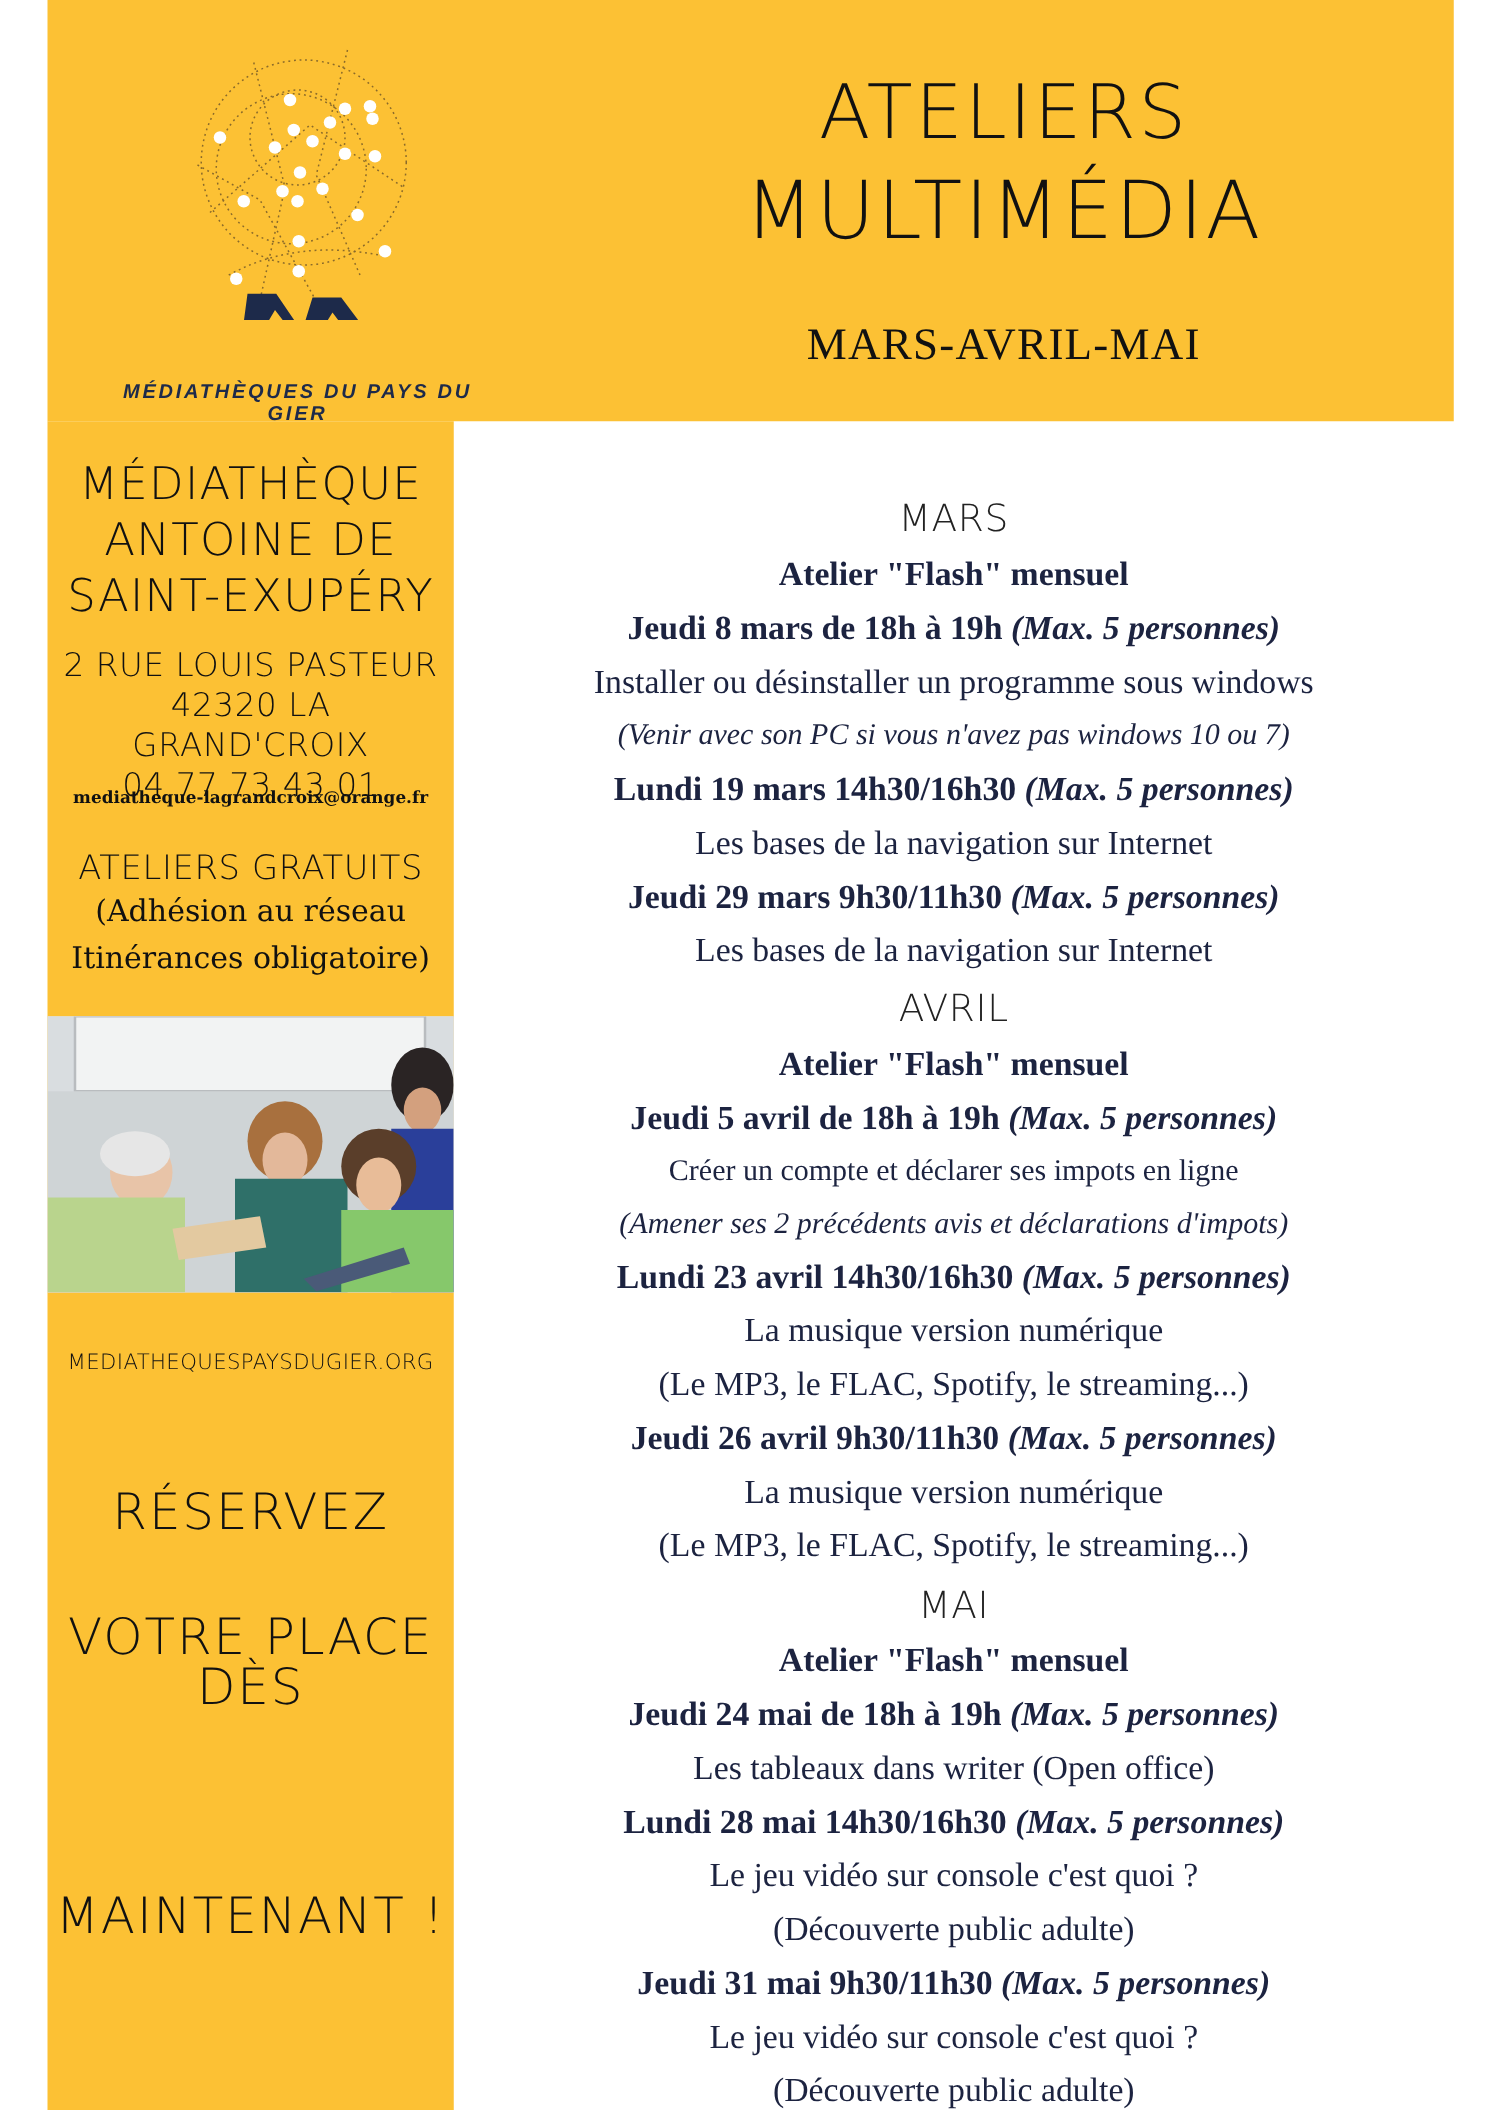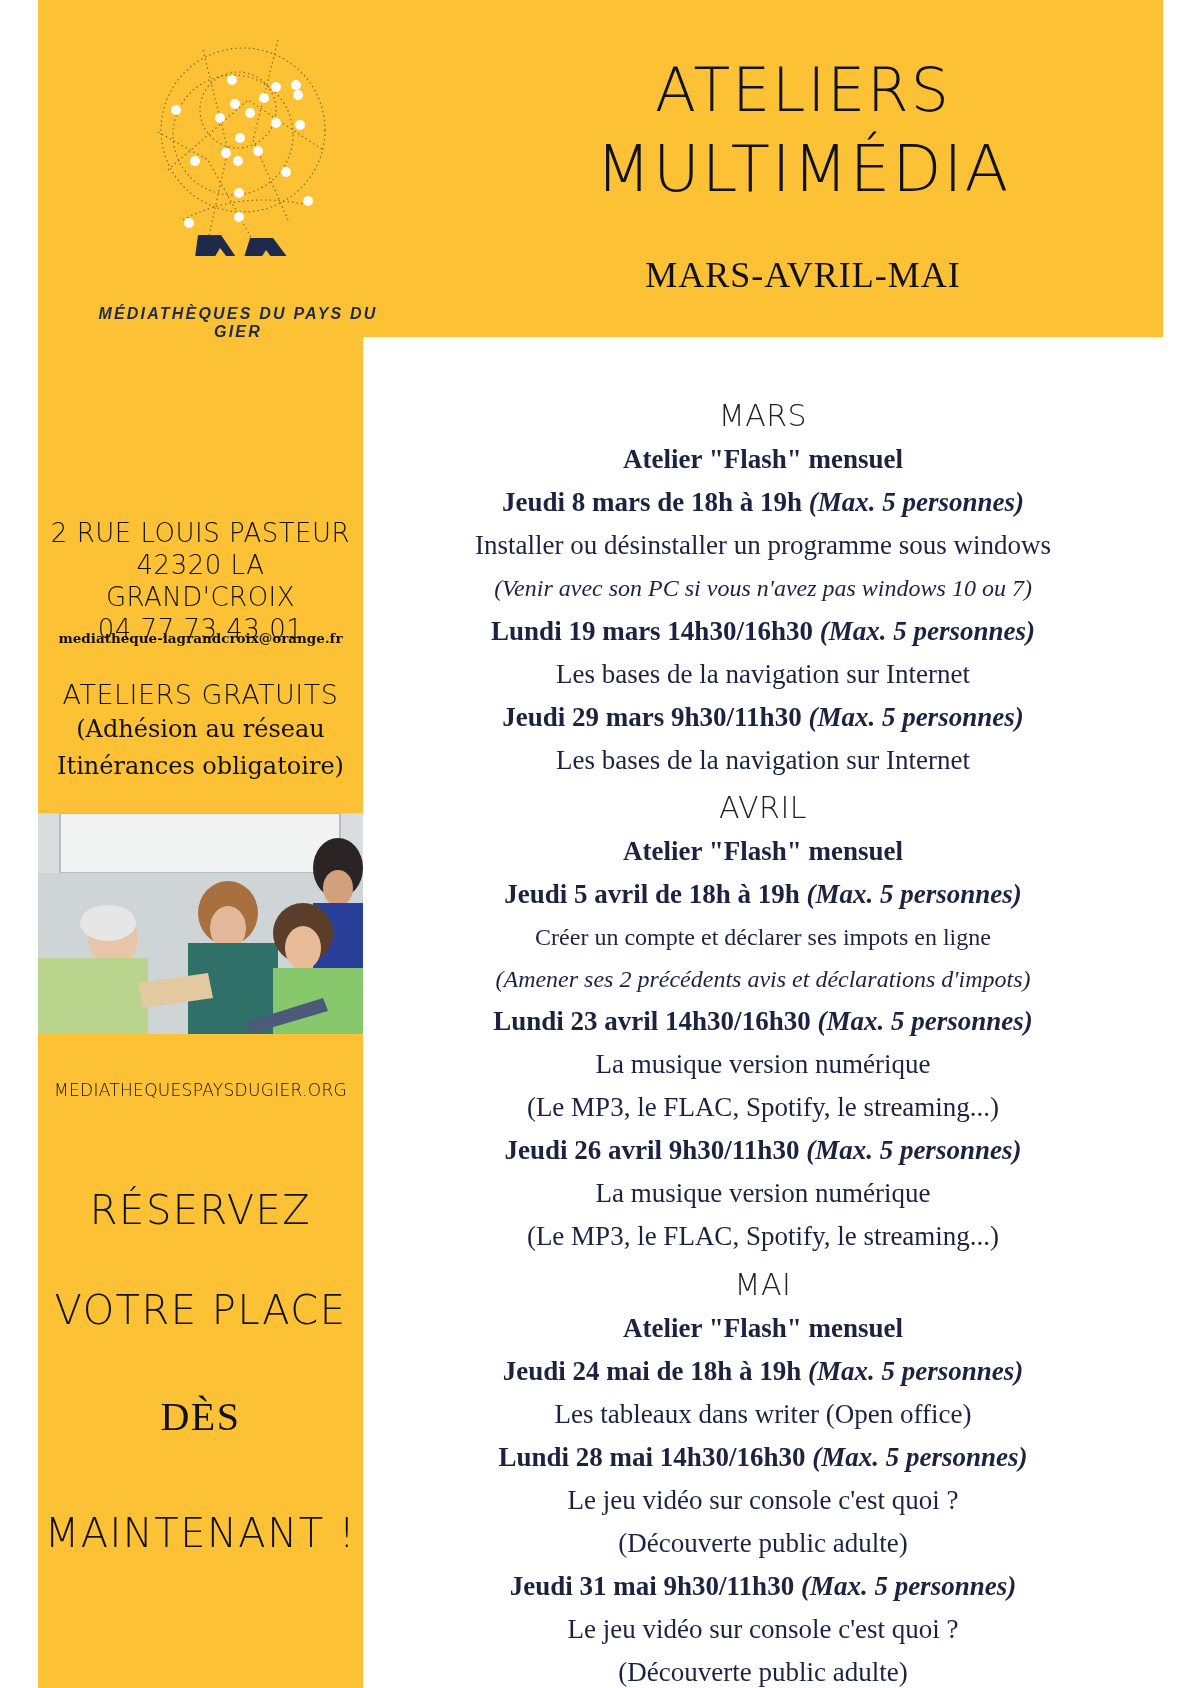--- a/index.html
+++ b/index.html
@@ -45,21 +45,21 @@
   #free { top: 340px; font-size: 27px; line-height: 36px; letter-spacing: 0.5px; }
   #membership { top: 374px; font-size: 24px; line-height: 37px; }
   #photo {
     position: absolute; left: 0; top: 476px; width: 325px; height: 221px; overflow: hidden;
     background: #dfe3e6;
   }
   #website { top: 743px; font-size: 17px; letter-spacing: 0.3px; }
   .cta { font-size: 40px; letter-spacing: 1.5px; }
   #cta-1 { top: 850px; }
   #cta-2 { top: 950px; }
-  #cta-3 { top: 1056px; font-family: Liberation Serif, serif; }
+  #cta-3 { top: 990px; }
   #cta-4 { top: 1146px; margin-top: 27px; }
 
   
   #schedule {
     position: absolute; left: 363px; top: 337px; width: 800px; height: 1351px;
     text-align: center; color: #1c2340;
     font-family: "Liberation Serif", serif;
     margin-top: 41px;
   }
   .line { position: absolute; left: 0; width: 800px; font-size: 27px; line-height: 40px; white-space: nowrap; }
@@ -113,20 +113,25 @@
       </g>
     </svg>
     <div class="logo-word logo-sub">MÉDIATHÈQUES DU PAYS DU GIER</div>
   </div>
   <div id="title-1" class="title-block">ATELIERS</div>
   <div id="title-2" class="title-block">MULTIMÉDIA</div>
   <div id="subtitle" class="title-block">MARS-AVRIL-MAI</div>
 </div>
 
 <div id="left-col" class="yellow">
+  <div id="lib-name" class="lc lc-sans">
+    <div>MÉDIATHÈQUE</div>
+    <div>ANTOINE DE</div>
+    <div>SAINT-EXUPÉRY</div>
+  </div>
   <div id="address" class="lc lc-sans">
     <div>2 RUE LOUIS PASTEUR</div>
     <div>42320 LA GRAND'CROIX</div>
     <div>04 77 73 43 01</div>
   </div>
   <div id="email" class="lc lc-serif">mediatheque-lagrandcroix@orange.fr</div>
   <div id="free" class="lc lc-sans">ATELIERS GRATUITS</div>
   <div id="membership" class="lc lc-serif" style="top:374px;padding-top:0;">
     <div>(Adhésion au réseau</div>
     <div>Itinérances obligatoire)</div>

